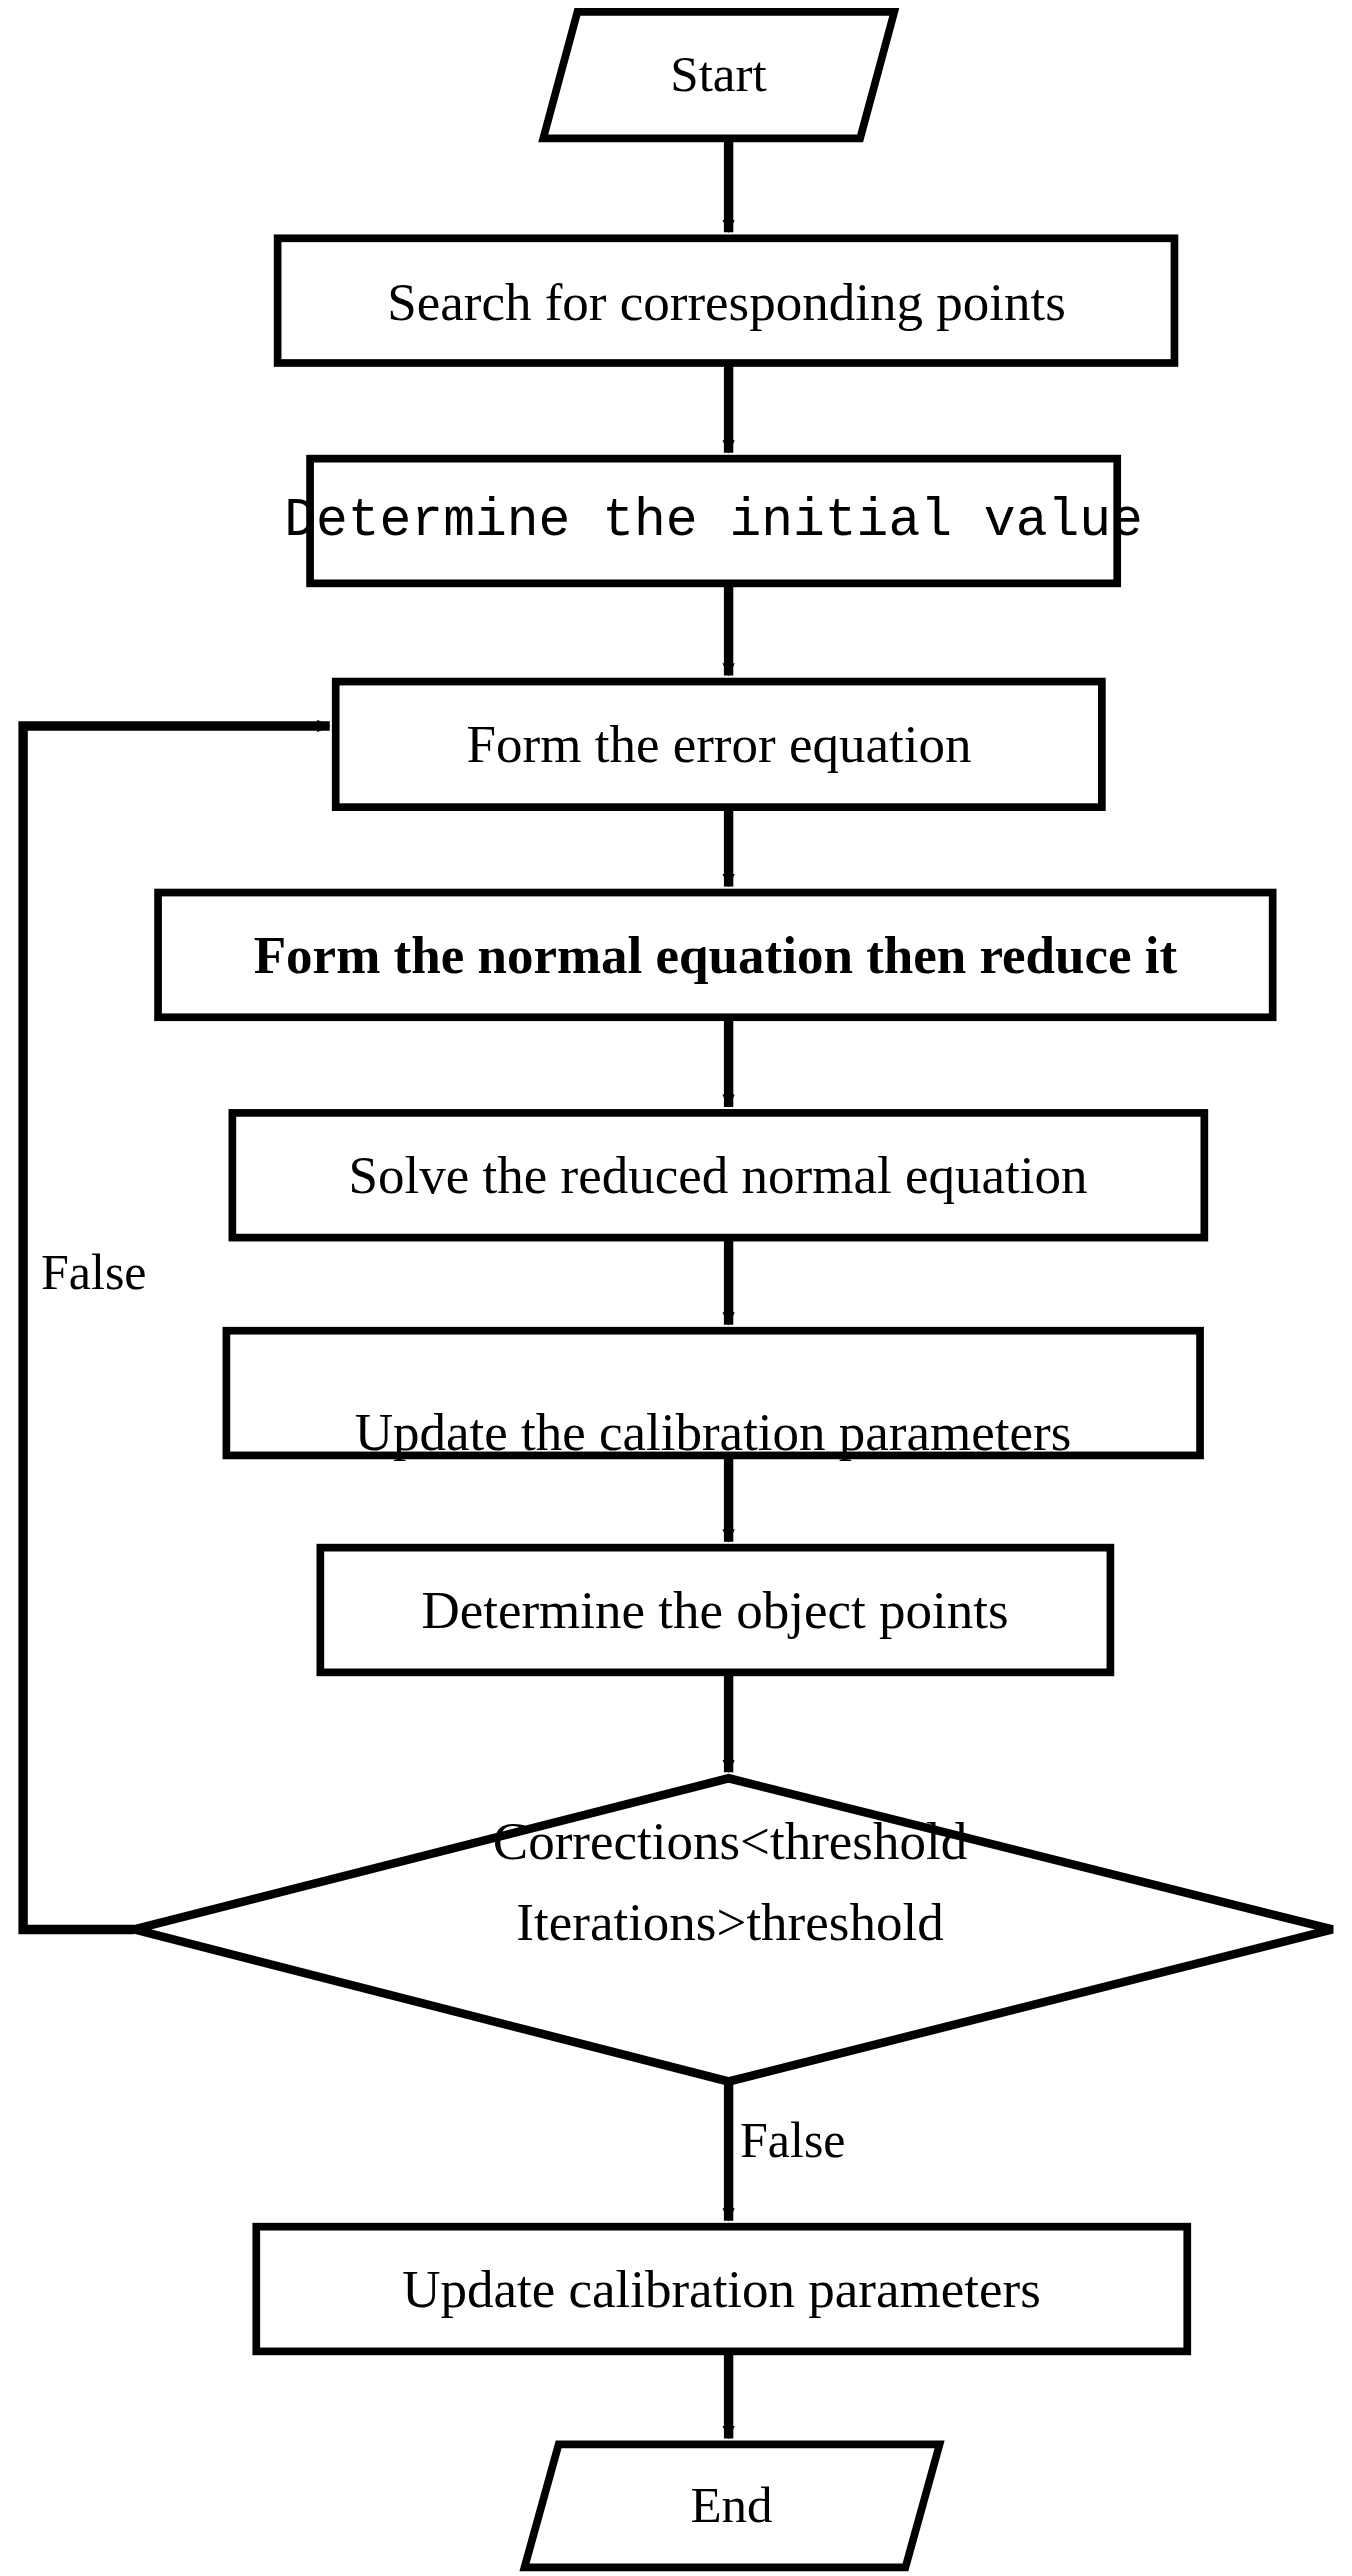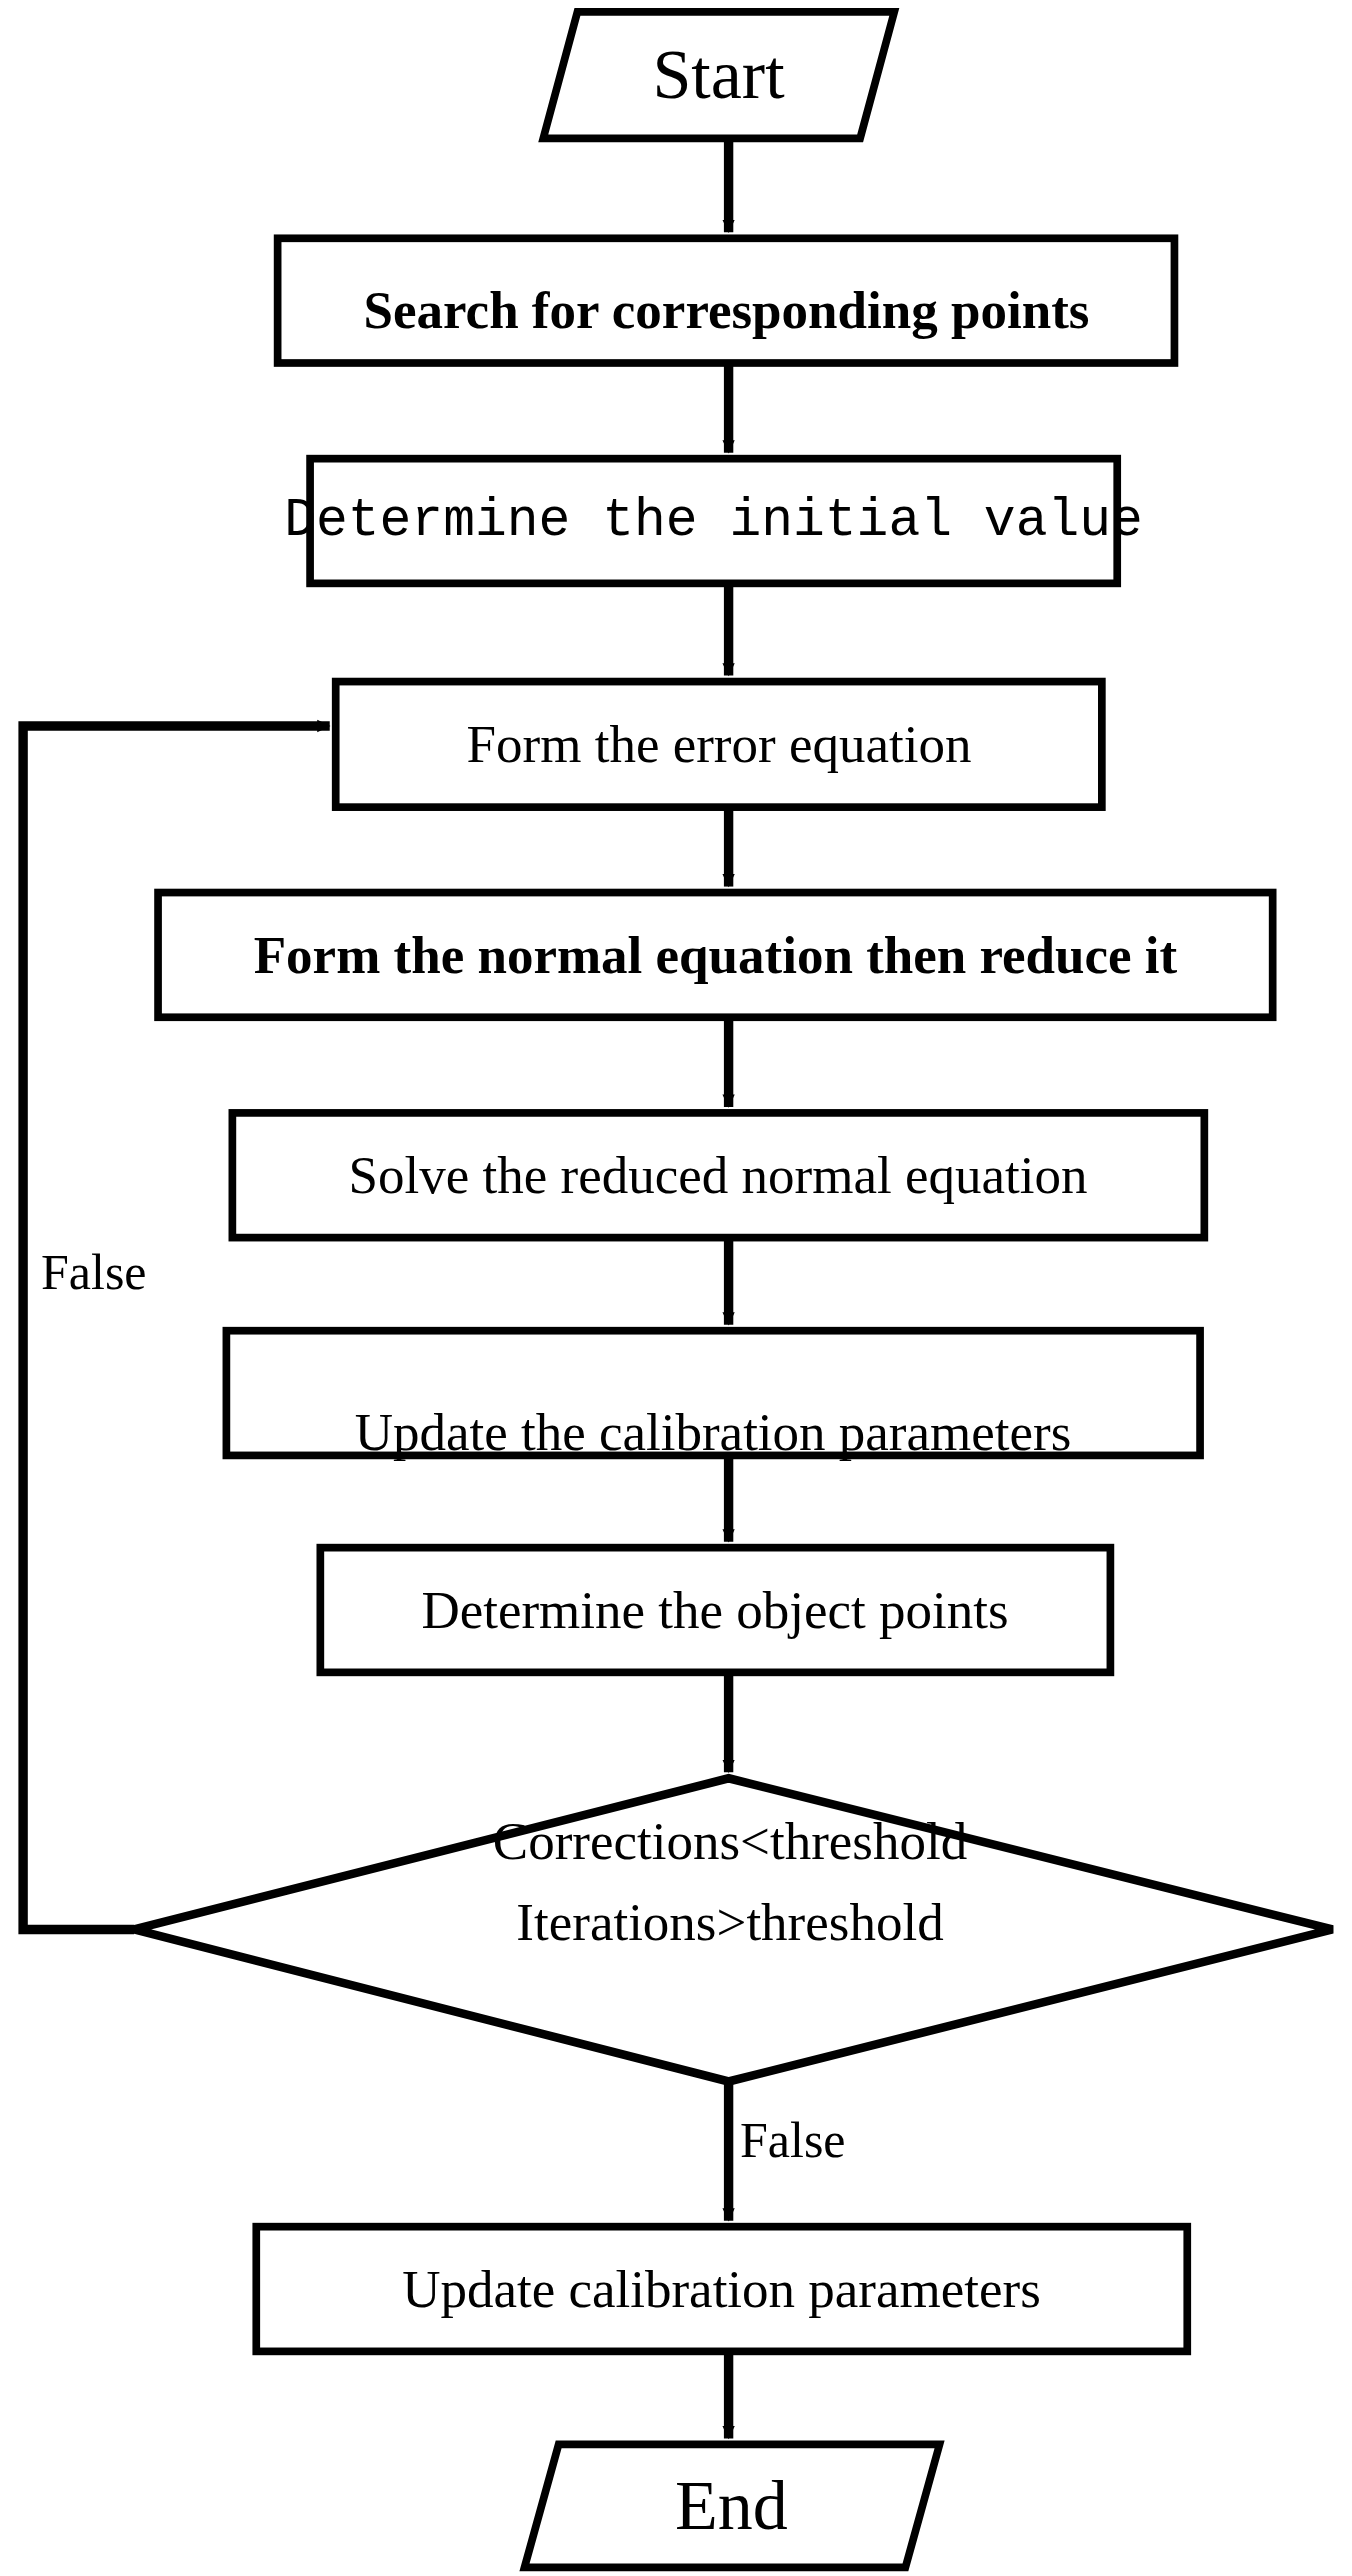--- a/index.html
+++ b/index.html
@@ -40,21 +40,21 @@
     pointer-events: none;
   }
   .edge-label {
     position: absolute;
     font-family: Liberation Serif, serif;
     color: #000000;
     white-space: nowrap;
     pointer-events: none;
     text-align: right;
   }
-  .terminal-label { font-size: 70px; }
+  .terminal-label { font-size: 51px; }
   .process-label  { font-size: 53px; }
   .decision-label { font-size: 53px; line-height: 1.22; white-space: normal; }
   .branch-label   { font-size: 50px; }
 </style>
 </head>
 <body>
 
 <div id="flow-root">
 
   <svg id="flow-svg" viewBox="0 0 1584 3016" xmlns="http://www.w3.org/2000/svg">
@@ -107,21 +107,21 @@
 
     <path d="M 157 2259 L 27 2259 L 27 850 L 386 850" fill="none" stroke="#000000" stroke-width="11" stroke-linejoin="miter" marker-end="url(#arrowhead-big)"></path>
 
     <line x1="853" y1="2437" x2="853" y2="2600" stroke="#000000" stroke-width="11" marker-end="url(#arrowhead-big)"></line>
 
     <line x1="853" y1="2753" x2="853" y2="2855" stroke="#000000" stroke-width="11" marker-end="url(#arrowhead-big)"></line>
   </svg>
 
   <div class="node-label terminal-label" style="left:543px; top:12px; width:351px; height:126px;">Start</div>
 
-  <div class="node-label process-label" style="left:278px; top:248px; width:897px; height:125px;font-weight:bold;">Search for corresponding points</div>
+  <div class="node-label process-label" style="left:278px; top:240px; width:897px; height:125px;">Search for corresponding points</div>
 
   <div class="node-label process-label" style="left:310px; top:459px; width:807px; height:125px;font-family:Liberation Mono, monospace;">Determine the initial value</div>
 
   <div class="node-label process-label" style="left:336px; top:682px; width:766px; height:126px;">Form the error equation</div>
 
   <div class="node-label process-label" style="left:158px; top:893px; width:1115px; height:125px;font-weight:bold;">Form the normal equation then reduce it</div>
 
   <div class="node-label process-label" style="left:232px; top:1113px; width:972px; height:125px;">Solve the reduced normal equation</div>
 
   <div class="node-label process-label" style="left:226px; top:1370px; width:974px; height:125px;text-decoration:underline;">Update the calibration parameters</div>

